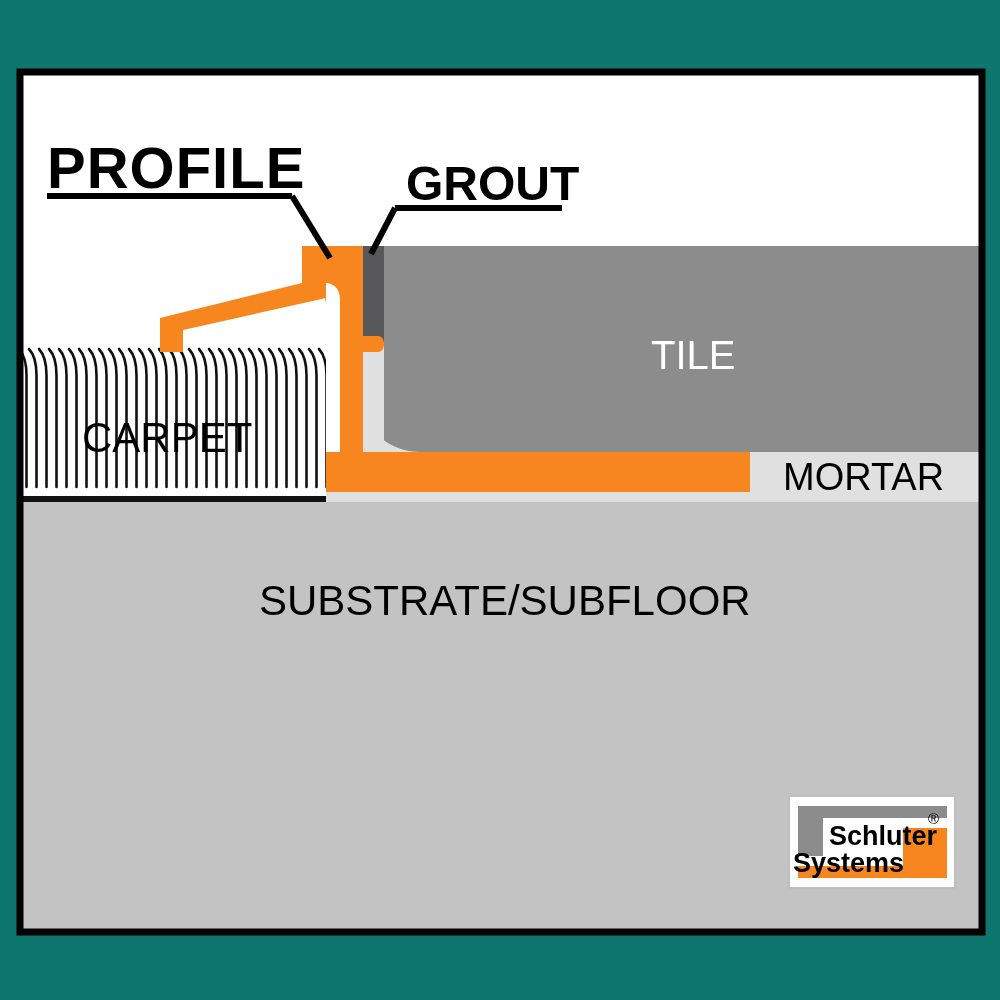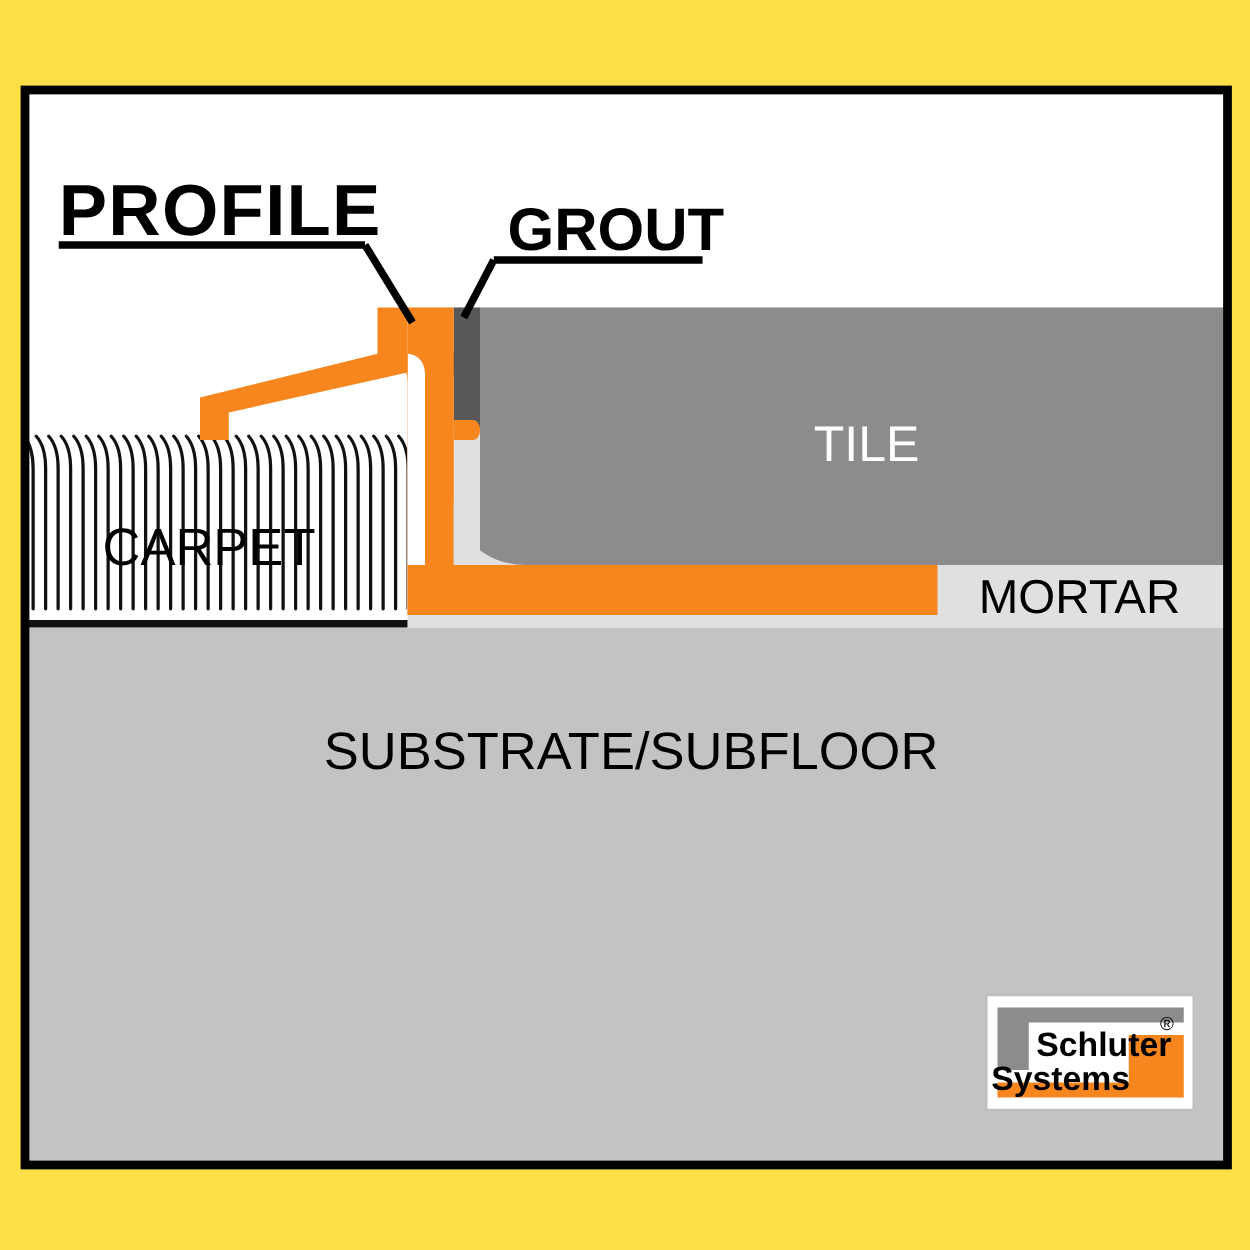--- a/index.html
+++ b/index.html
@@ -10,21 +10,21 @@
     height: 1000px;
     overflow: hidden;
   }
   body {
     font-family: "Liberation Sans", sans-serif;
   }
   #stage {
     position: relative;
     width: 1000px;
     height: 1000px;
-    background: #fde047;
+    background: #0f766e;
   }
   #diagram {
     position: absolute;
     left: 0;
     top: 0;
     width: 1000px;
     height: 1000px;
     display: block;
   }
   .lbl {

